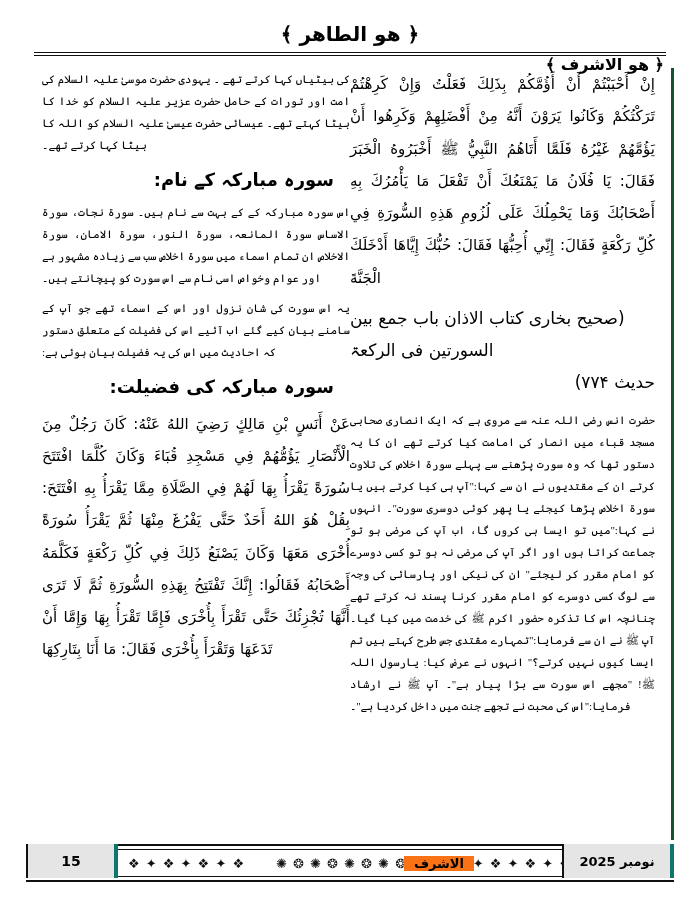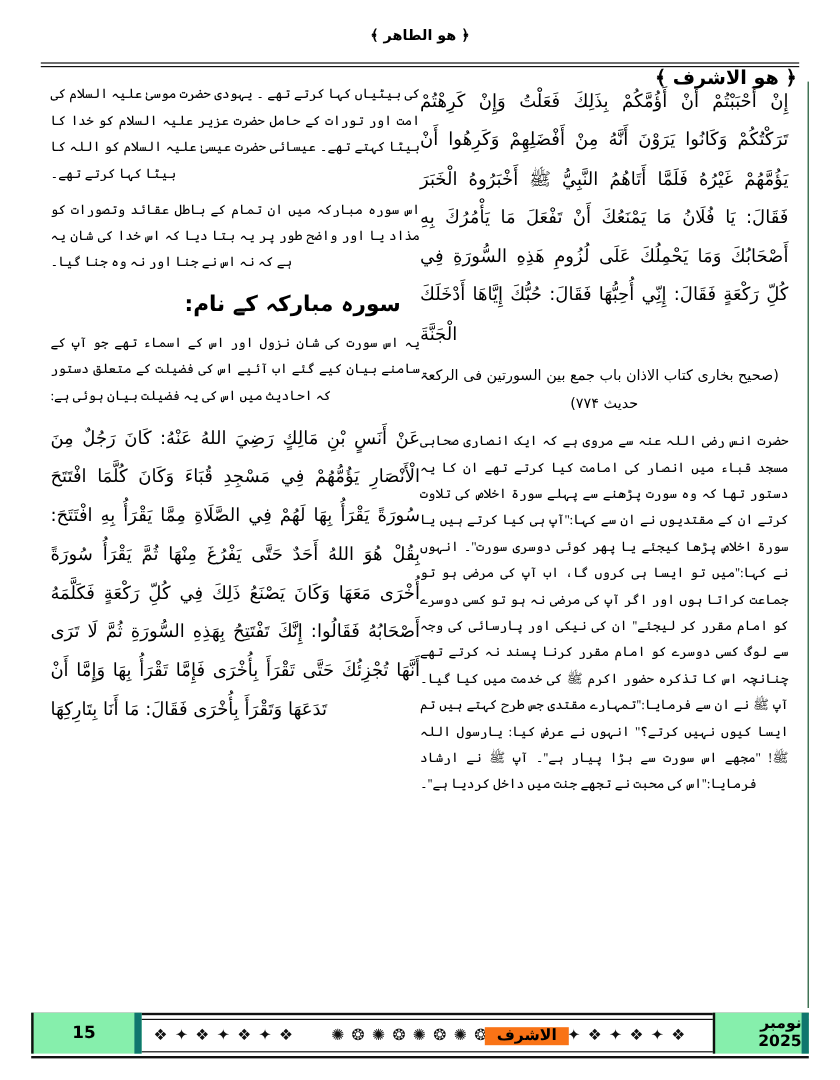--- a/index.html
+++ b/index.html
@@ -50,21 +50,21 @@
     font-weight: bold;
     letter-spacing: 0.5px;
     margin-top: 33px;
   }
   .hdr-center {
     position: absolute;
     left: 0;
     right: 0;
     top: 0;
     text-align: center;
-    font-size: 12px;
+    font-size: 20px;
     font-weight: bold;
   }
 
   
   .body-wrap {
     display: flex;
     flex-direction: row-reverse;
     direction: rtl;
     margin-top: 12px;
     height: 772px;
@@ -73,21 +73,21 @@
   .col {
     width: 50%;
     box-sizing: border-box;
     position: relative;
   }
   .col-right {
     padding-left: 16px;
   }
   .col-left {
     padding-right: 16px;
-    border-right: 1px solid #14532d;
+    border-right: 3px solid #14532d;
   }
   .divider {
     width: 0px;
   }
 
   p.para {
     margin: 0 0 8px 0;
     text-align: justify;
     text-align-last: left;
     font-size: 11px;
@@ -105,29 +105,29 @@
   }
   .arabic {
     font-size: 15px;
     line-height: 2.15;
     text-align: justify;
     text-align-last: left;
     direction: rtl;
     margin: 0 0 8px 0;
   }
   .ref {
-    font-size: 12px;
+    font-size: 17px;
     line-height: 1.9;
     text-align: left;
     direction: rtl;
     margin: 2px 0 10px 0;
   }
   .ref .ref-line2 {
     display: block;
-    text-align: center;
+    text-align: right;
   }
 
   
   .footer {
     position: absolute;
     left: 26px;
     right: 26px;
     bottom: 16px;
     height: 40px;
   }
@@ -161,35 +161,35 @@
     overflow: hidden;
     white-space: nowrap;
   }
   .orn span { flex: 0 0 auto; }
   .box {
     position: absolute;
     top: -2px;
     height: 34px;
     box-sizing: border-box;
     border-left: 2px solid #111;
-    border-right: 6px solid #0f766e;
+    border-right: 4px solid #0f766e;
     display: flex;
     align-items: center;
     justify-content: center;
-    background: #86efac;
+    background: #e5e5e5;
     font-size: 14px;
     font-weight: bold;
   }
   .box.page-no {
     left: 0;
     width: 92px;
   }
   .box.issue {
     right: 0;
-    width: 80px;
+    width: 112px;
     font-size: 13px;
   }
   .mid-labels {
     position: absolute;
     top: 0; bottom: 0;
     left: 0; right: 0;
     display: flex;
     align-items: center;
     justify-content: center;
     pointer-events: none;
@@ -214,26 +214,27 @@
     <div class="hdr-right">﴿ هو الاشرف ﴾</div>
     <div class="hdr-center">﴿ هو الطاهر ﴾</div>
     <div class="header-rule"></div>
     <div class="header-rule second"></div>
   </div>
 
   <div class="body-wrap">
 
     <div class="col col-right">
       <p class="para">کی بیٹیاں کہا کرتے تھے ۔ یہودی حضرت موسیٰ علیہ السلام کی امت اور تورات کے حامل حضرت عزیر علیہ السلام کو خدا کا بیٹا کہتے تھے۔ عیسائی حضرت عیسیٰ علیہ السلام کو اللہ کا بیٹا کہا کرتے تھے۔</p>
-      <p class="para">اس سورہ مبارکہ میں ان تمام کے باطل عقائد وتصورات کو مذاد یا اور واضح طور پر یہ بتا دیا کہ اس خدا کی شان یہ ہے کہ نہ اس نے جنا اور نہ وہ جنا گیا۔</p>
 
       <h2 class="sec-head">سورہ مبارکہ کے نام:</h2>
 
+      <p class="para">اس سورہ مبارکہ کے کے بہت سے نام ہیں۔ سورۃ نجات، سورۃ الاساس سورۃ المانعہ، سورۃ النور، سورۃ الامان، سورۃ الاخلاص ان تمام اسماء میں سورۃ اخلاص سب سے زیادہ مشہور ہے اور عوام وخواص اسی نام سے اس سورت کو پیچانتے ہیں۔</p>
       <p class="para">یہ اس سورت کی شان نزول اور اس کے اسماء تھے جو آپ کے سامنے بیان کیے گئے اب آئیے اس کی فضیلت کے متعلق دستور کہ احادیث میں اس کی یہ فضیلت بیان ہوئی ہے:</p>
 
+      <h2 class="sec-head">سورہ مبارکہ کی فضیلت:</h2>
 
       <div class="arabic">عَنْ أَنَسٍ بْنِ مَالِكٍ رَضِيَ اللهُ عَنْهُ: كَانَ رَجُلٌ مِنَ الْأَنْصَارِ يَؤُمُّهُمْ فِي مَسْجِدِ قُبَاءَ وَكَانَ كُلَّمَا افْتَتَحَ سُورَةً يَقْرَأُ بِهَا لَهُمْ فِي الصَّلَاةِ مِمَّا يَقْرَأُ بِهِ افْتَتَحَ: بِقُلْ هُوَ اللهُ أَحَدٌ حَتَّى يَفْرُغَ مِنْهَا ثُمَّ يَقْرَأُ سُورَةً أُخْرَى مَعَهَا وَكَانَ يَصْنَعُ ذَلِكَ فِي كُلِّ رَكْعَةٍ فَكَلَّمَهُ أَصْحَابُهُ فَقَالُوا: إِنَّكَ تَفْتَتِحُ بِهَذِهِ السُّورَةِ ثُمَّ لَا تَرَى أَنَّهَا تُجْزِئُكَ حَتَّى تَقْرَأَ بِأُخْرَى فَإِمَّا تَقْرَأُ بِهَا وَإِمَّا أَنْ تَدَعَهَا وَتَقْرَأَ بِأُخْرَى فَقَالَ: مَا أَنَا بِتَارِكِهَا</div>
     </div>
 
     <div class="divider"></div>
 
     <div class="col col-left">
       <div class="arabic">إِنْ أَحْبَبْتُمْ أَنْ أَؤُمَّكُمْ بِذَلِكَ فَعَلْتُ وَإِنْ كَرِهْتُمْ تَرَكْتُكُمْ وَكَانُوا يَرَوْنَ أَنَّهُ مِنْ أَفْضَلِهِمْ وَكَرِهُوا أَنْ يَؤُمَّهُمْ غَيْرُهُ فَلَمَّا أَتَاهُمُ النَّبِيُّ ﷺ أَخْبَرُوهُ الْخَبَرَ فَقَالَ: يَا فُلَانُ مَا يَمْنَعُكَ أَنْ تَفْعَلَ مَا يَأْمُرُكَ بِهِ أَصْحَابُكَ وَمَا يَحْمِلُكَ عَلَى لُزُومِ هَذِهِ السُّورَةِ فِي كُلِّ رَكْعَةٍ فَقَالَ: إِنِّي أُحِبُّهَا فَقَالَ: حُبُّكَ إِيَّاهَا أَدْخَلَكَ الْجَنَّةَ</div>
       <div class="ref">
         <span>(صحیح بخاری کتاب الاذان باب جمع بین السورتین فی الرکعۃ</span>

